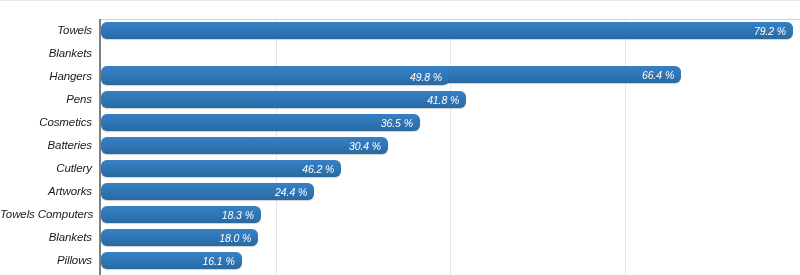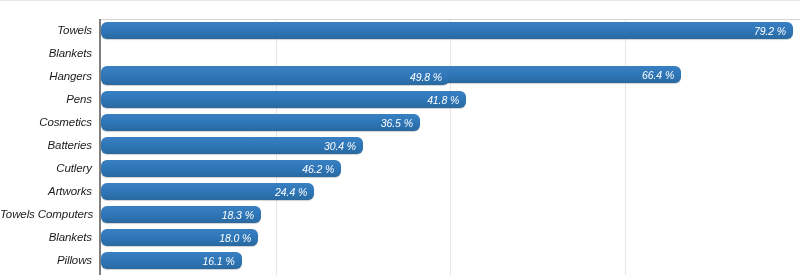--- a/index.html
+++ b/index.html
@@ -180,21 +180,21 @@
           <div class="cat-label">Cosmetics</div>
           <div class="bar-track">
             <div class="bar" style="width: 318.914px;">
               <span class="bar-value">36.5 %</span>
             </div>
           </div>
         </div>
         <div class="row">
           <div class="cat-label">Batteries</div>
           <div class="bar-track">
-            <div class="bar" style="width: 262px;">
+            <div class="bar" style="width: 287px;">
               <span class="bar-value">30.4 %</span>
             </div>
           </div>
         </div>
         <div class="row">
           <div class="cat-label">Cutlery</div>
           <div class="bar-track">
             <div class="bar" style="width: 240.278px;">
               <span class="bar-value">46.2 %</span>
             </div>

